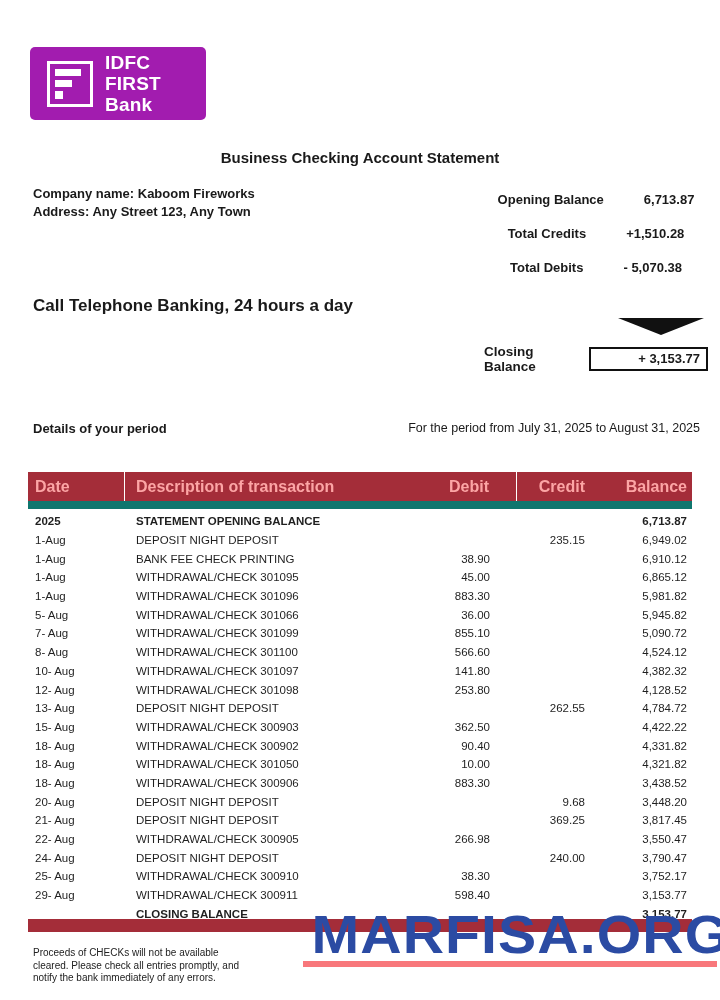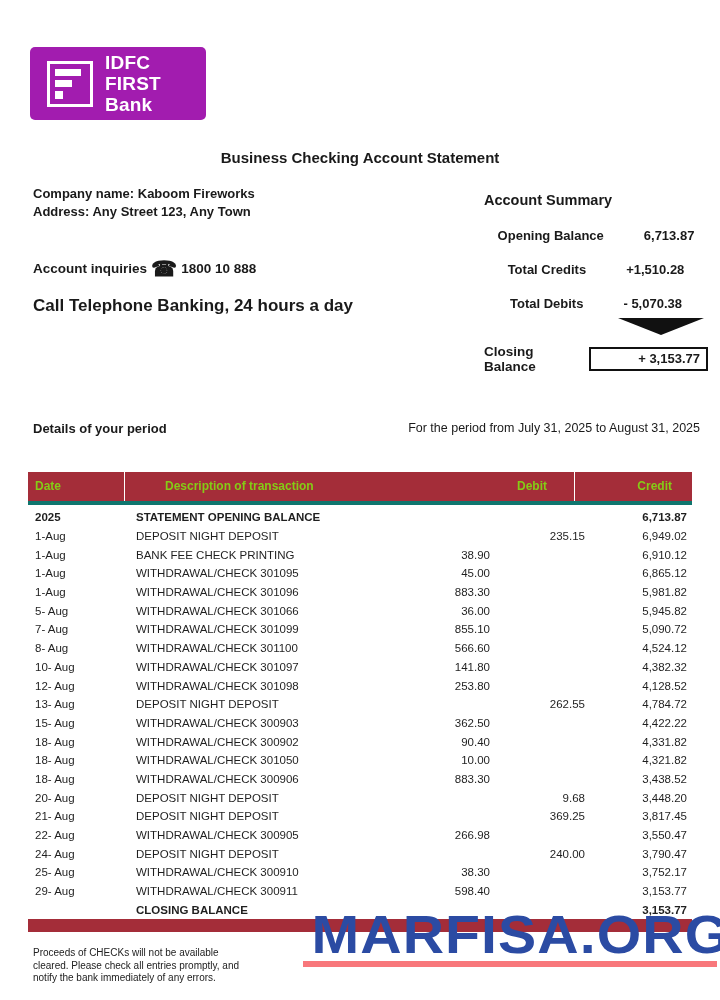--- a/index.html
+++ b/index.html
@@ -38,28 +38,28 @@
     border:2px solid #111; width:110px; height:20px; line-height:20px;
     text-align:right; padding-right:6px; font-size:13px; font-weight:bold;
   }
   
   .details-heading { position:absolute; left:33px; top:421px; font-size:13px; font-weight:bold; }
   .period { position:absolute; right:20px; top:421px; font-size:12.5px; }
   
   .stmt-table { position:absolute; left:28px; top:472px; width:664px; }
   .thead {
     display:grid; grid-template-columns:97px 283px 109px 83px 92px;
-    background:#A42D39; color:#84cc16; font-size:12px; font-weight:bold; height:29px; line-height:29px;gap:29px;
+    background:#A42D39; color:#fca5a5; font-size:16px; font-weight:bold; height:29px; line-height:29px;
   }
   .thead .h-date    { padding-left:7px;  border-right:1px solid #fff; box-sizing:border-box; }
   .thead .h-desc    { padding-left:11px; }
   .thead .h-debit   { text-align:right; padding-right:27px; border-right:1px solid #fff; box-sizing:border-box; }
   .thead .h-credit  { text-align:right; padding-right:15px; }
   .thead .h-balance { text-align:right; padding-right:5px; }
-  .tbody { border-top:4px solid #0f766e; padding-top:3px; }
+  .tbody { border-top:8px solid #0f766e; padding-top:3px; }
   .trow {
     display:grid; grid-template-columns:97px 283px 109px 83px 92px;
     height:18.7px; align-items:center; font-size:11.5px; color:#1f1f1f;
   }
   .trow.bold { font-weight:bold; }
   .tcell.c-date    { padding-left:7px; }
   .tcell.c-desc    { padding-left:11px; }
   .tcell.c-debit   { text-align:right; padding-right:27px; }
   .tcell.c-credit  { text-align:right; padding-right:15px; }
   .tcell.c-balance { text-align:right; padding-right:5px; }
@@ -92,27 +92,23 @@
     </div>
   </div>
 
   <div class="doc-title">Business Checking Account Statement</div>
 
   <div class="company">
     <div>Company name: Kaboom Fireworks</div>
     <div>Address: Any Street 123, Any Town</div>
   </div>
 
-  <div class="inquiries">
-    <span>Account inquiries</span><span class="phone-glyph">☎</span><span>1800 10 888</span>
-  </div>
   <div class="tel-banking">Call Telephone Banking, 24 hours a day</div>
 
   <div class="summary">
-    <h2>Account Summary</h2>
     <div class="sum-row">
       <span>Opening Balance</span>
       <span>6,713.87</span>
     </div>
     <div class="sum-row">
       <span>Total Credits</span>
       <span>+1,510.28</span>
     </div>
     <div class="sum-row">
       <span>Total Debits</span>

